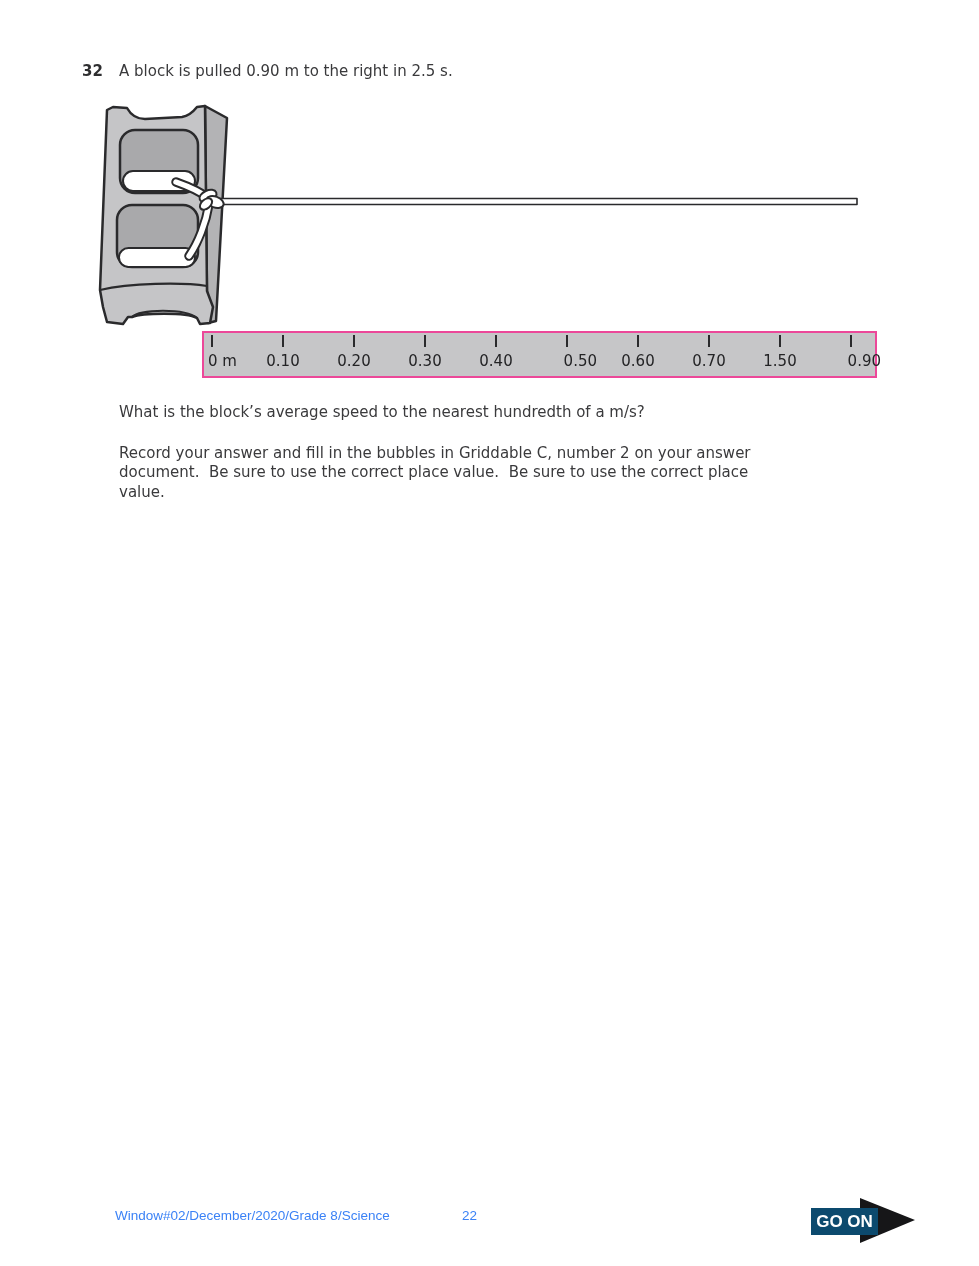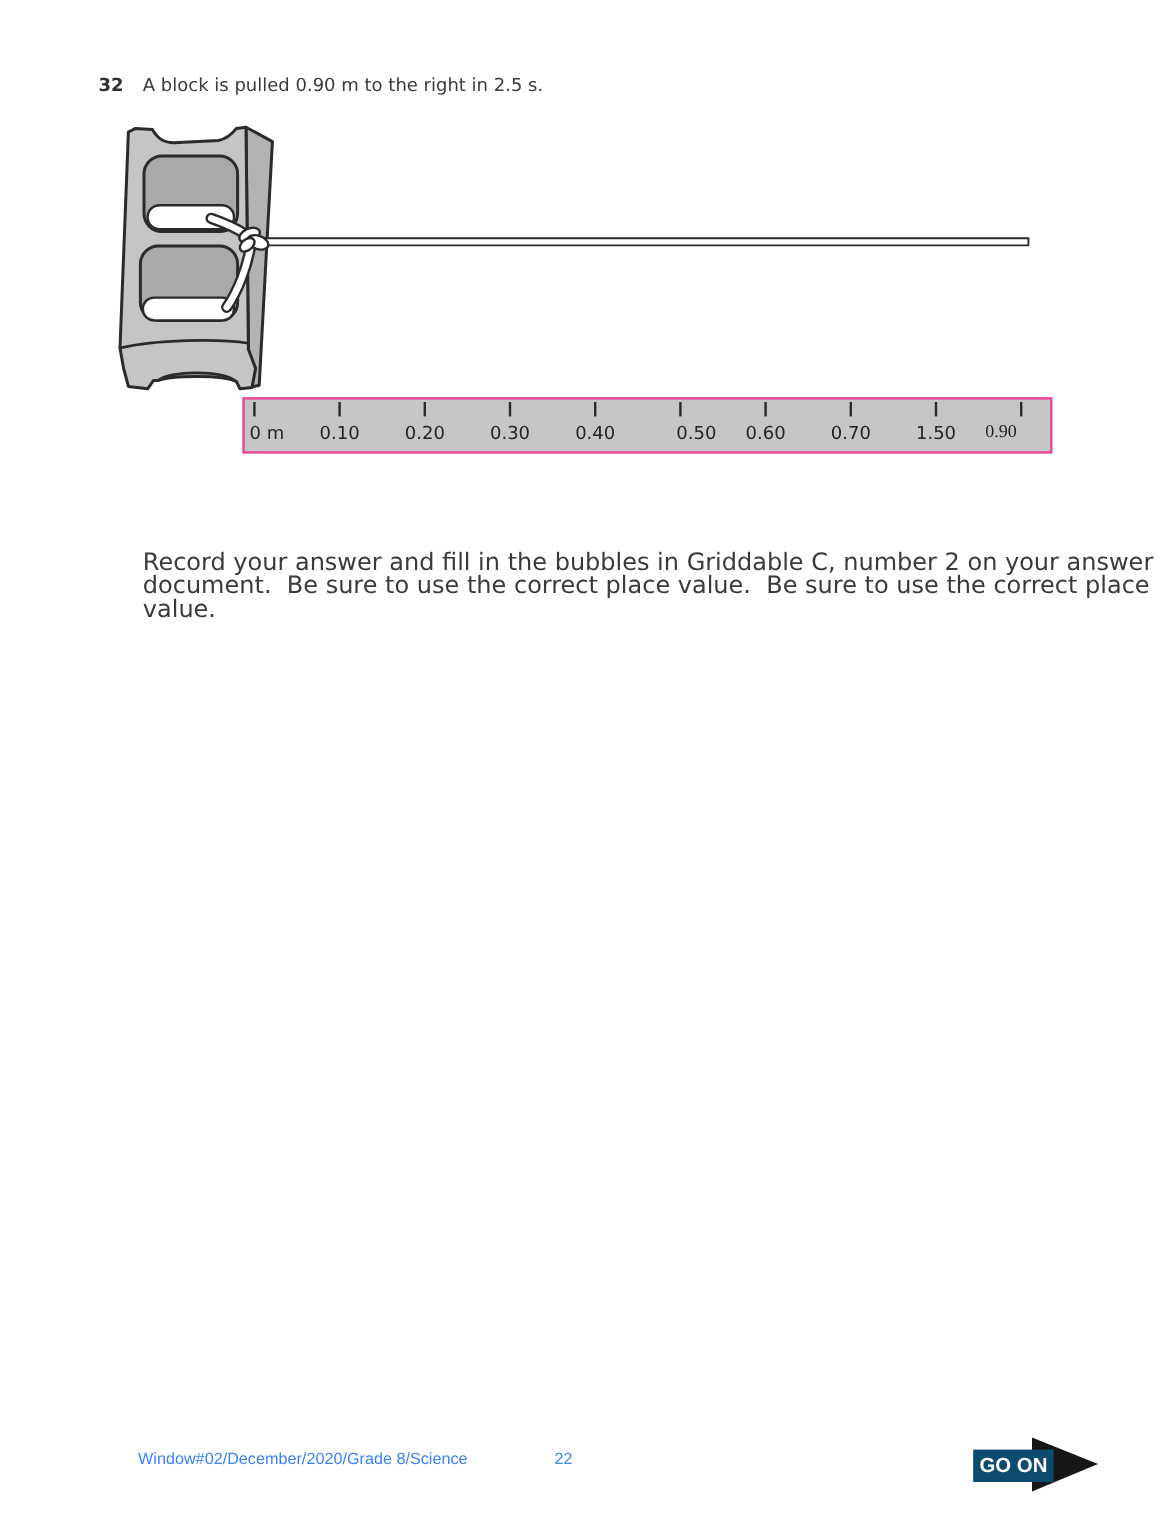--- a/index.html
+++ b/index.html
@@ -15,21 +15,21 @@
   #figure-svg{left:90px;top:95px;width:790px;height:240px;}
   
   #ruler{
     left:202px;top:331px;width:671px;height:43px;
     background:#c6c6c8;border:2px solid #ec4899;
   }
   .tick{position:absolute;top:2px;width:2px;height:12px;background:#2a2a2c;}
   .tick-label{position:absolute;top:19px;font-size:15px;color:#232325;white-space:nowrap;}
   
   #qprompt{left:119px;top:403px;font-size:15px;white-space:pre-wrap;}
-  #instructions{left:119px;top:444px;font-size:20px;line-height:19.3px;white-space:pre-wrap;margin-top:15px;}
+  #instructions{left:119px;top:444px;font-size:15px;line-height:19.3px;white-space:pre-wrap;}
   
   .footer-text{font-family:"Liberation Sans",sans-serif;color:#3b82f6;font-size:13.5px;}
   #doc-id{left:115px;top:1208px;}
   #page-num{left:462px;top:1208px;}
   
   #goon-arrow{
     left:860px;top:1198px;width:0;height:0;
     border-top:22px solid transparent;border-bottom:23px solid transparent;
     border-left:55px solid #161618;
   }
@@ -102,23 +102,24 @@
       <div class="tick-label" style="left: 262px; width: 60px; text-align: center;">0.40</div>
       <div class="tick" style="left: 362px;"></div>
       <div class="tick-label" style="left: 333px; width: 60px; text-align: right;">0.50</div>
       <div class="tick" style="left: 433px;"></div>
       <div class="tick-label" style="left: 404px; width: 60px; text-align: center;">0.60</div>
       <div class="tick" style="left: 504px;"></div>
       <div class="tick-label" style="left: 475px; width: 60px; text-align: center;">0.70</div>
       <div class="tick" style="left: 575px;"></div>
       <div class="tick-label" style="left: 546px; width: 60px; text-align: center;">1.50</div>
       <div class="tick" style="left: 646px;"></div>
-      <div class="tick-label" style="left: 617px; width: 60px; text-align: left; font-family: Liberation Serif, serif;">0.90</div>
+      <div class="tick-label" style="left: 617px; width: 60px; text-align: right;">0.90</div>
     </div>
 
+  <div class="abs" id="qprompt">What is the block’s average speed to the nearest hundredth of a m/s?</div>
   <div class="abs" id="instructions"><div>Record your answer and fill in the bubbles in Griddable C, number 2 on your answer</div><div>document.  Be sure to use the correct place value.  Be sure to use the correct place</div><div>value.</div></div>
 
   <div class="abs footer-text" id="doc-id">Window#02/December/2020/Grade 8/Science</div>
   <div class="abs footer-text" id="page-num">22</div>
 
   <div class="abs" id="goon-arrow"></div>
   <div class="abs" id="goon-box">
     <span id="goon-label">GO ON</span>
   </div>
 

